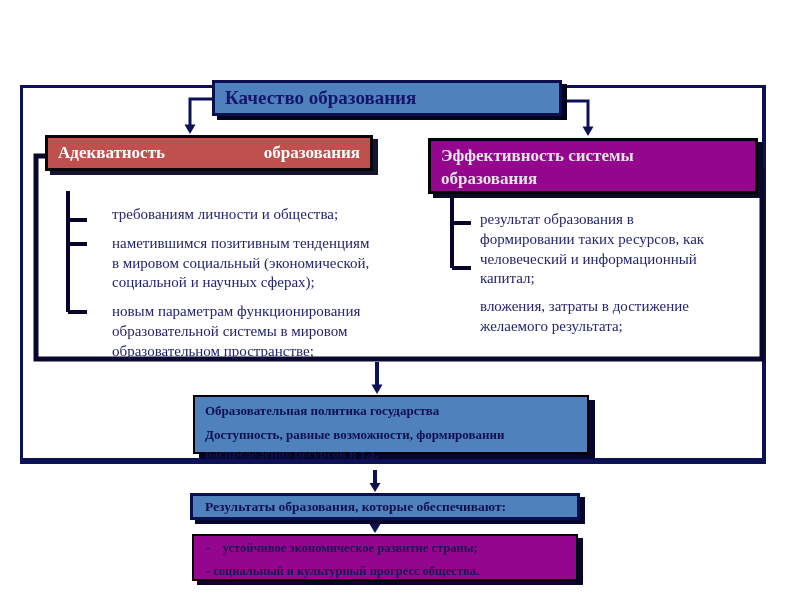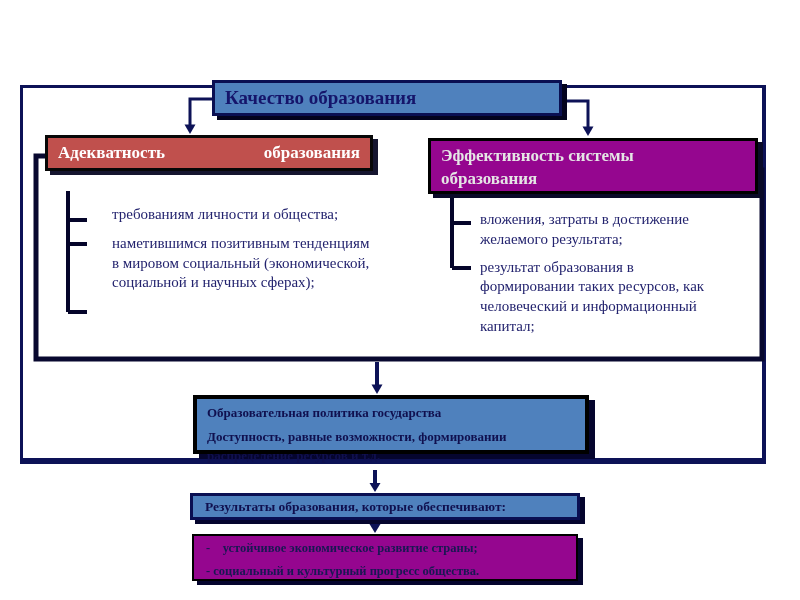--- a/index.html
+++ b/index.html
@@ -42,21 +42,21 @@
     position:absolute; color:#23236e; font-size:15px; line-height:1.32;
   }
   .bullet-list .item { white-space:pre-line; }
   .list-left  { left:95px;  top:205px; width:290px;margin-left:17px; }
   .list-left .item  { margin-bottom:9px; }
   .list-right { left:480px; top:210px; width:265px; }
   .list-right .item { margin-bottom:8px; }
 
   .policy {
     left:193px; top:395px; width:396px; height:59px;
-    background:#4f81bd; border:4px solid #000000; box-shadow:6px 5px 0 #05052e;
+    background:#4f81bd; border:2px solid #000000; box-shadow:6px 5px 0 #05052e;
     color:#10104f; font-size:13px; padding:6px 10px;
   }
   .policy .p-title { margin-bottom:7px; }
   .policy .p-body  { white-space:pre-line; line-height:1.45; }
 
   .results {
     left:190px; top:493px; width:390px; height:27px;
     background:#4f81bd; border:3px solid #0a0f52; box-shadow:5px 4px 0 #05052e;
     color:#10104f; font-size:13.5px; display:flex; align-items:center; padding-left:12px;
   }
@@ -120,29 +120,32 @@
   </div>
 
   <div class="box efficiency">Эффективность системы
 образования</div>
 
   <div class="bullet-list list-left">
     <div class="item">требованиям личности и общества;</div>
     <div class="item">наметившимся позитивным тенденциям
 в мировом социальный (экономической,
 социальной и научных сферах);</div>
+    <div class="item">новым параметрам функционирования
+образовательной системы в мировом
+образовательном пространстве;</div>
   </div>
 
   <div class="bullet-list list-right">
-    <div class="item">вложения, затраты в достижение
-желаемого результата;</div>
     <div class="item">результат образования в
 формировании таких ресурсов, как
 человеческий и информационный
 капитал;</div>
+    <div class="item">вложения, затраты в достижение
+желаемого результата;</div>
   </div>
 
   <div class="box policy">
     <div class="p-title">Образовательная политика государства</div>
     <div class="p-body">Доступность, равные возможности, формировании
 распределение ресурсов и т.д.</div>
   </div>
 
   <div class="box results">
     <span>Результаты образования, которые обеспечивают:</span>

